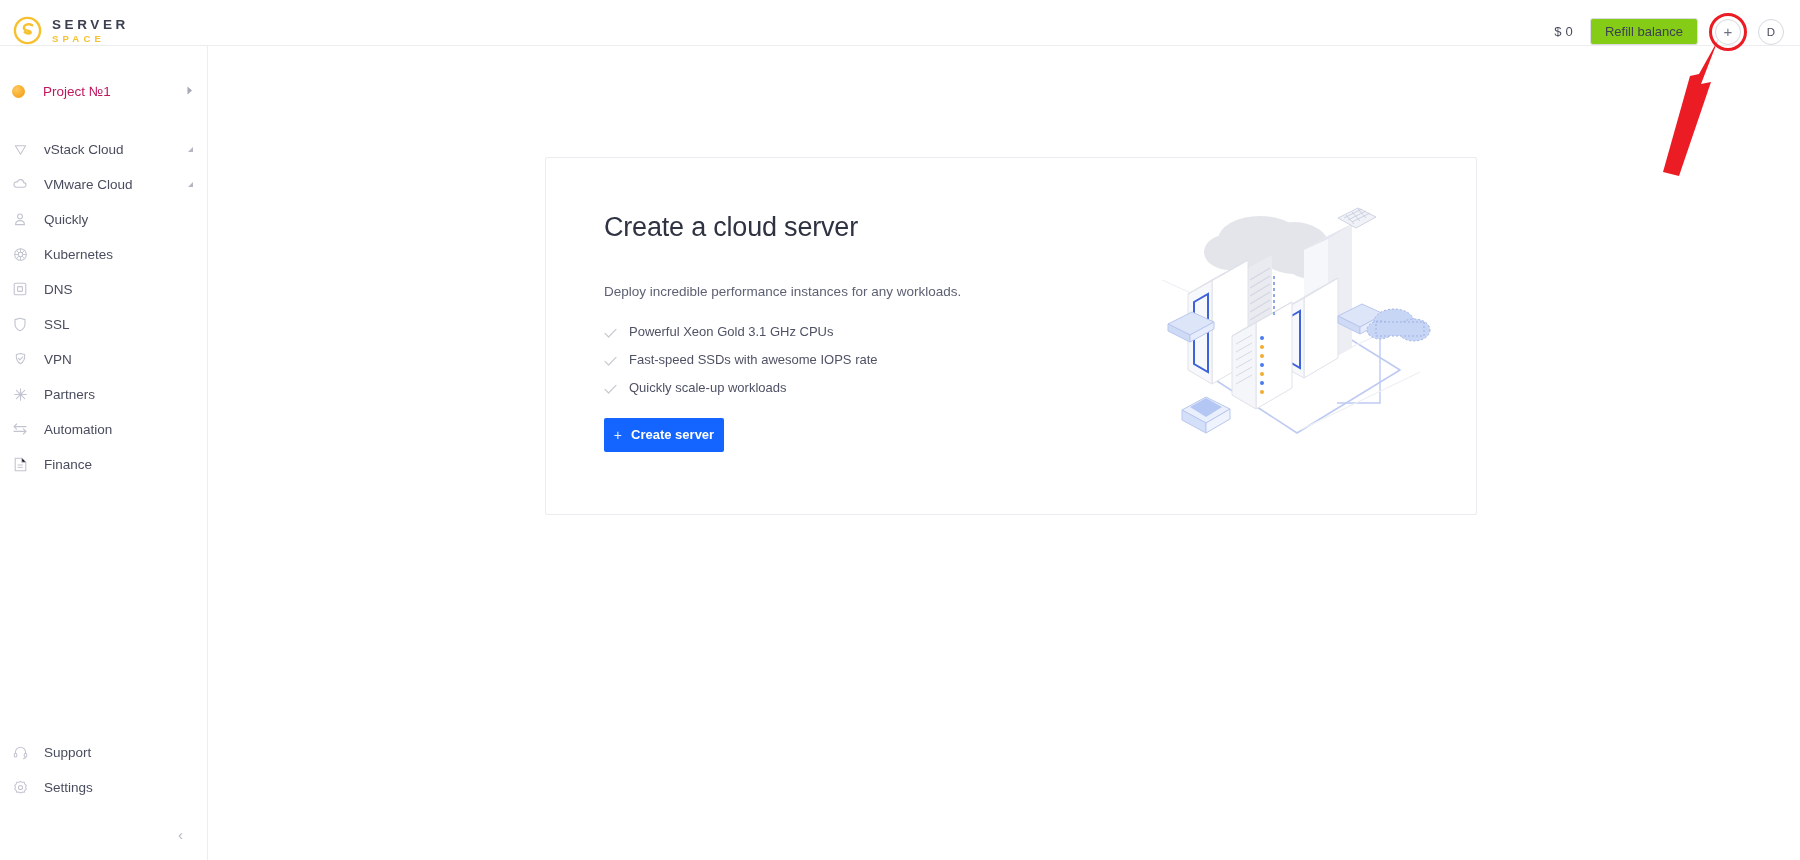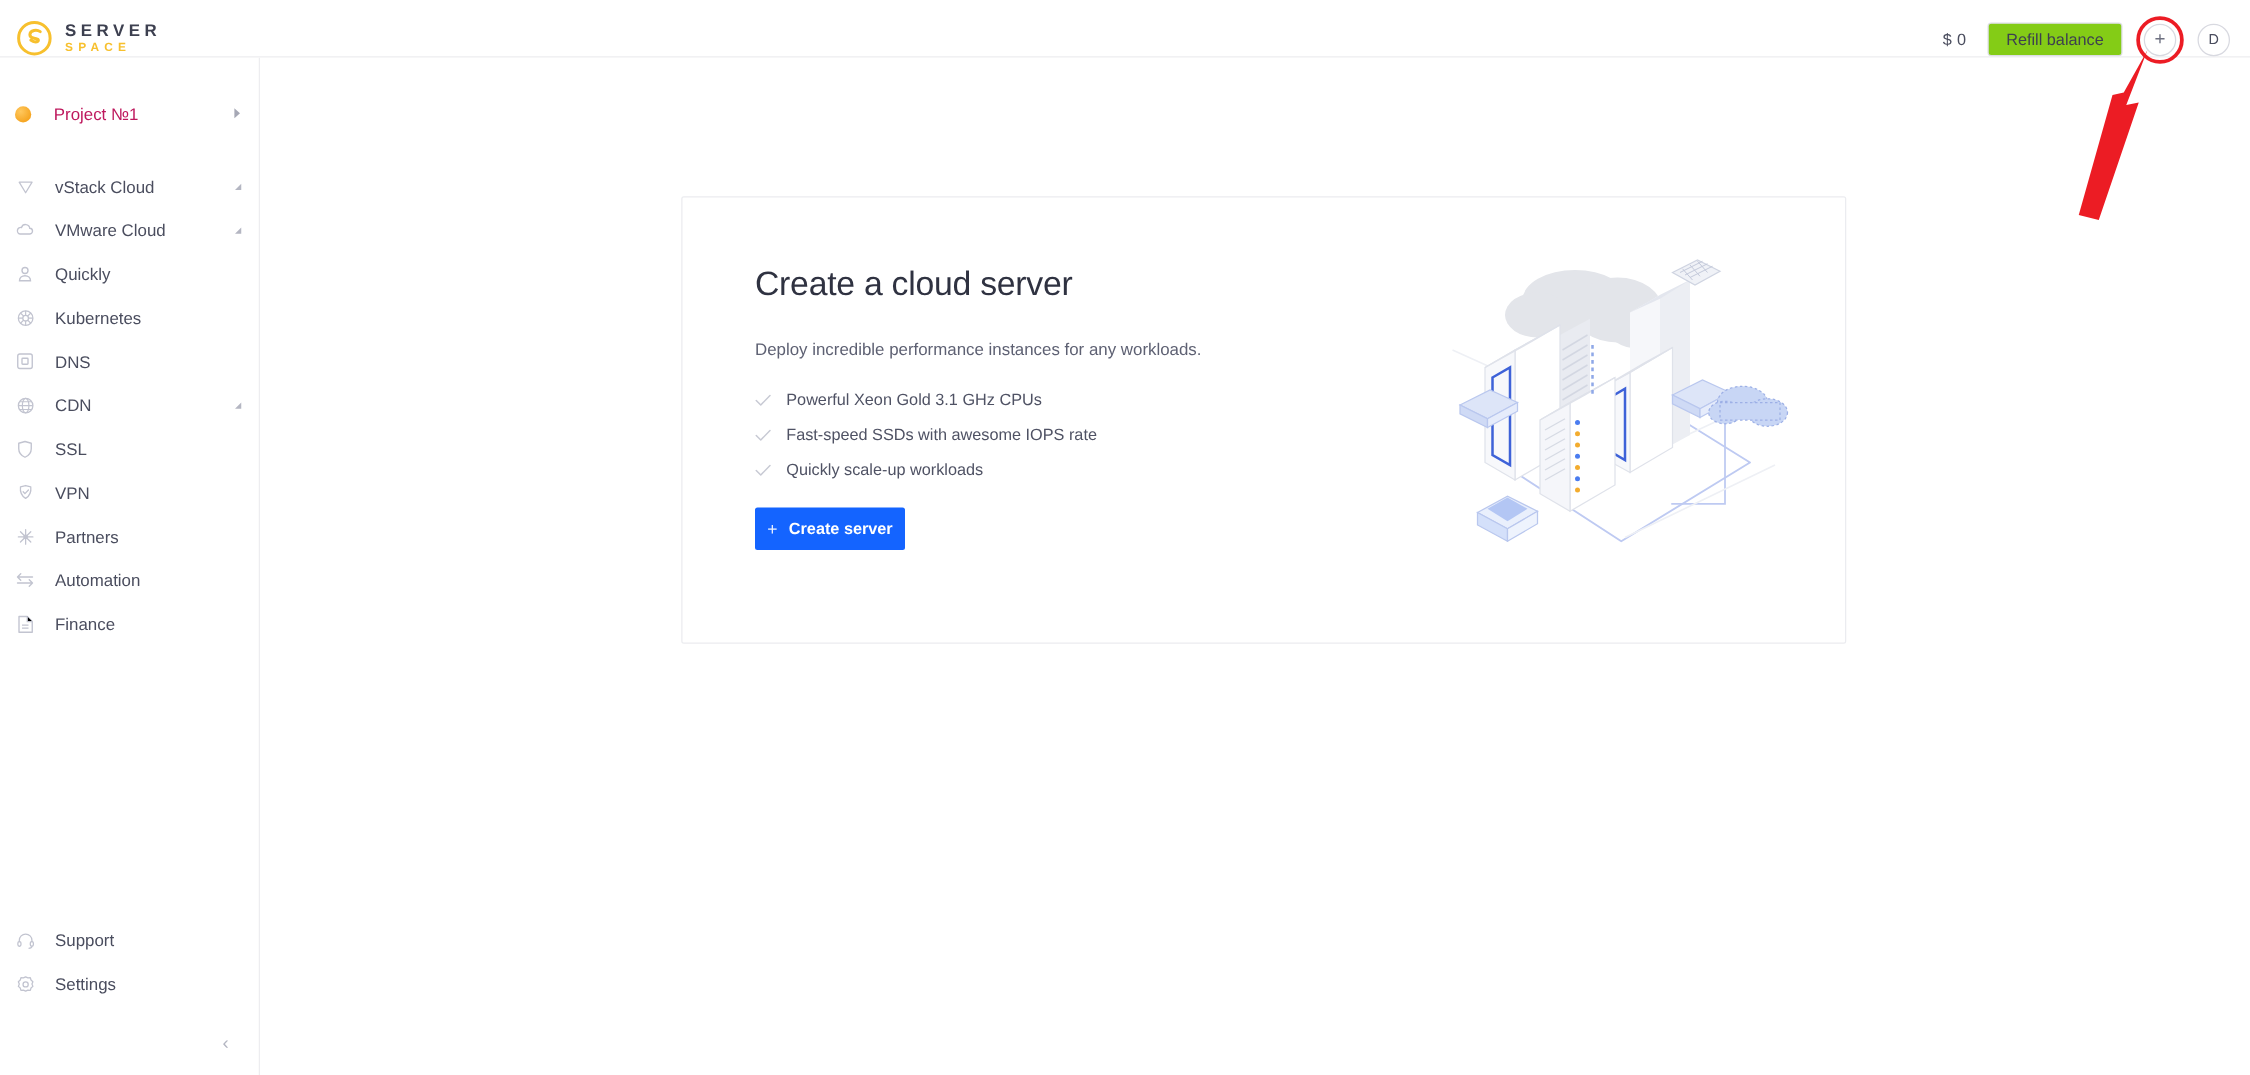--- a/index.html
+++ b/index.html
@@ -145,21 +145,21 @@
   .card-body {
     position: absolute; left: 58px; top: 54px;
     width: 440px;
   }
   .card-title {
     font-size: 27px; font-weight: normal;
     color: #2f3241; letter-spacing: -.2px;
     line-height: 1.15;
   }
   .card-sub {
-    margin-top: 28px;
+    margin-top: 40px;
     font-size: 13.5px; color: #5e6173;
     line-height: 1.4;
   }
   .feat-list { margin-top: 22px; }
   .feat-item {
     display: flex; align-items: center;
     margin-bottom: 13px;
   }
   .feat-check {
     width: 13px; height: 13px; flex: 0 0 13px;
@@ -278,31 +278,20 @@
     <div class="nav-item">
       <span class="nav-icon">
         <svg width="14" height="14" viewBox="0 0 14 14">
             <rect x="1.2" y="1.2" width="11.6" height="11.6" rx="1.6" fill="none" stroke="#c2c4d0" stroke-width="1.1"></rect>
             <rect x="4.6" y="4.6" width="4.8" height="4.8" rx="0.6" fill="none" stroke="#c2c4d0" stroke-width="1.1"></rect>
           </svg>
       </span>
       <span class="nav-label">DNS</span>
     </div>
 
-    <div class="nav-item">
-      <span class="nav-icon">
-        <svg width="15" height="15" viewBox="0 0 16 16">
-            <circle cx="8" cy="8" r="6.2" fill="none" stroke="#c2c4d0" stroke-width="1.1"></circle>
-            <ellipse cx="8" cy="8" rx="2.8" ry="6.2" fill="none" stroke="#c2c4d0" stroke-width="1"></ellipse>
-            <path d="M1.9 8h12.2M2.9 4.7h10.2M2.9 11.3h10.2" stroke="#c2c4d0" stroke-width="1"></path>
-          </svg>
-      </span>
-      <span class="nav-label">CDN</span>
-      <span class="nav-caret"></span>
-    </div>
 
     <div class="nav-item">
       <span class="nav-icon">
         <svg width="14" height="15" viewBox="0 0 14 15">
             <path d="M7 1.2l5 1.4v4.3c0 3.4-2.4 5.7-5 6.9-2.6-1.2-5-3.5-5-6.9V2.6z" fill="none" stroke="#c2c4d0" stroke-width="1.1" stroke-linejoin="round"></path>
           </svg>
       </span>
       <span class="nav-label">SSL</span>
     </div>
 

